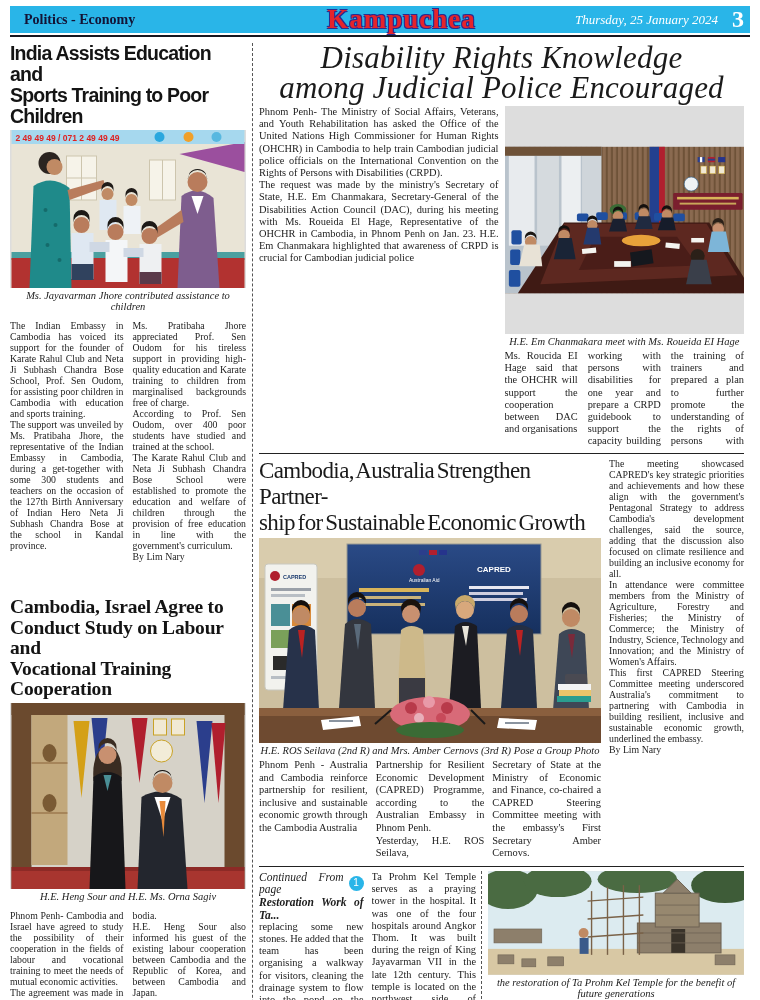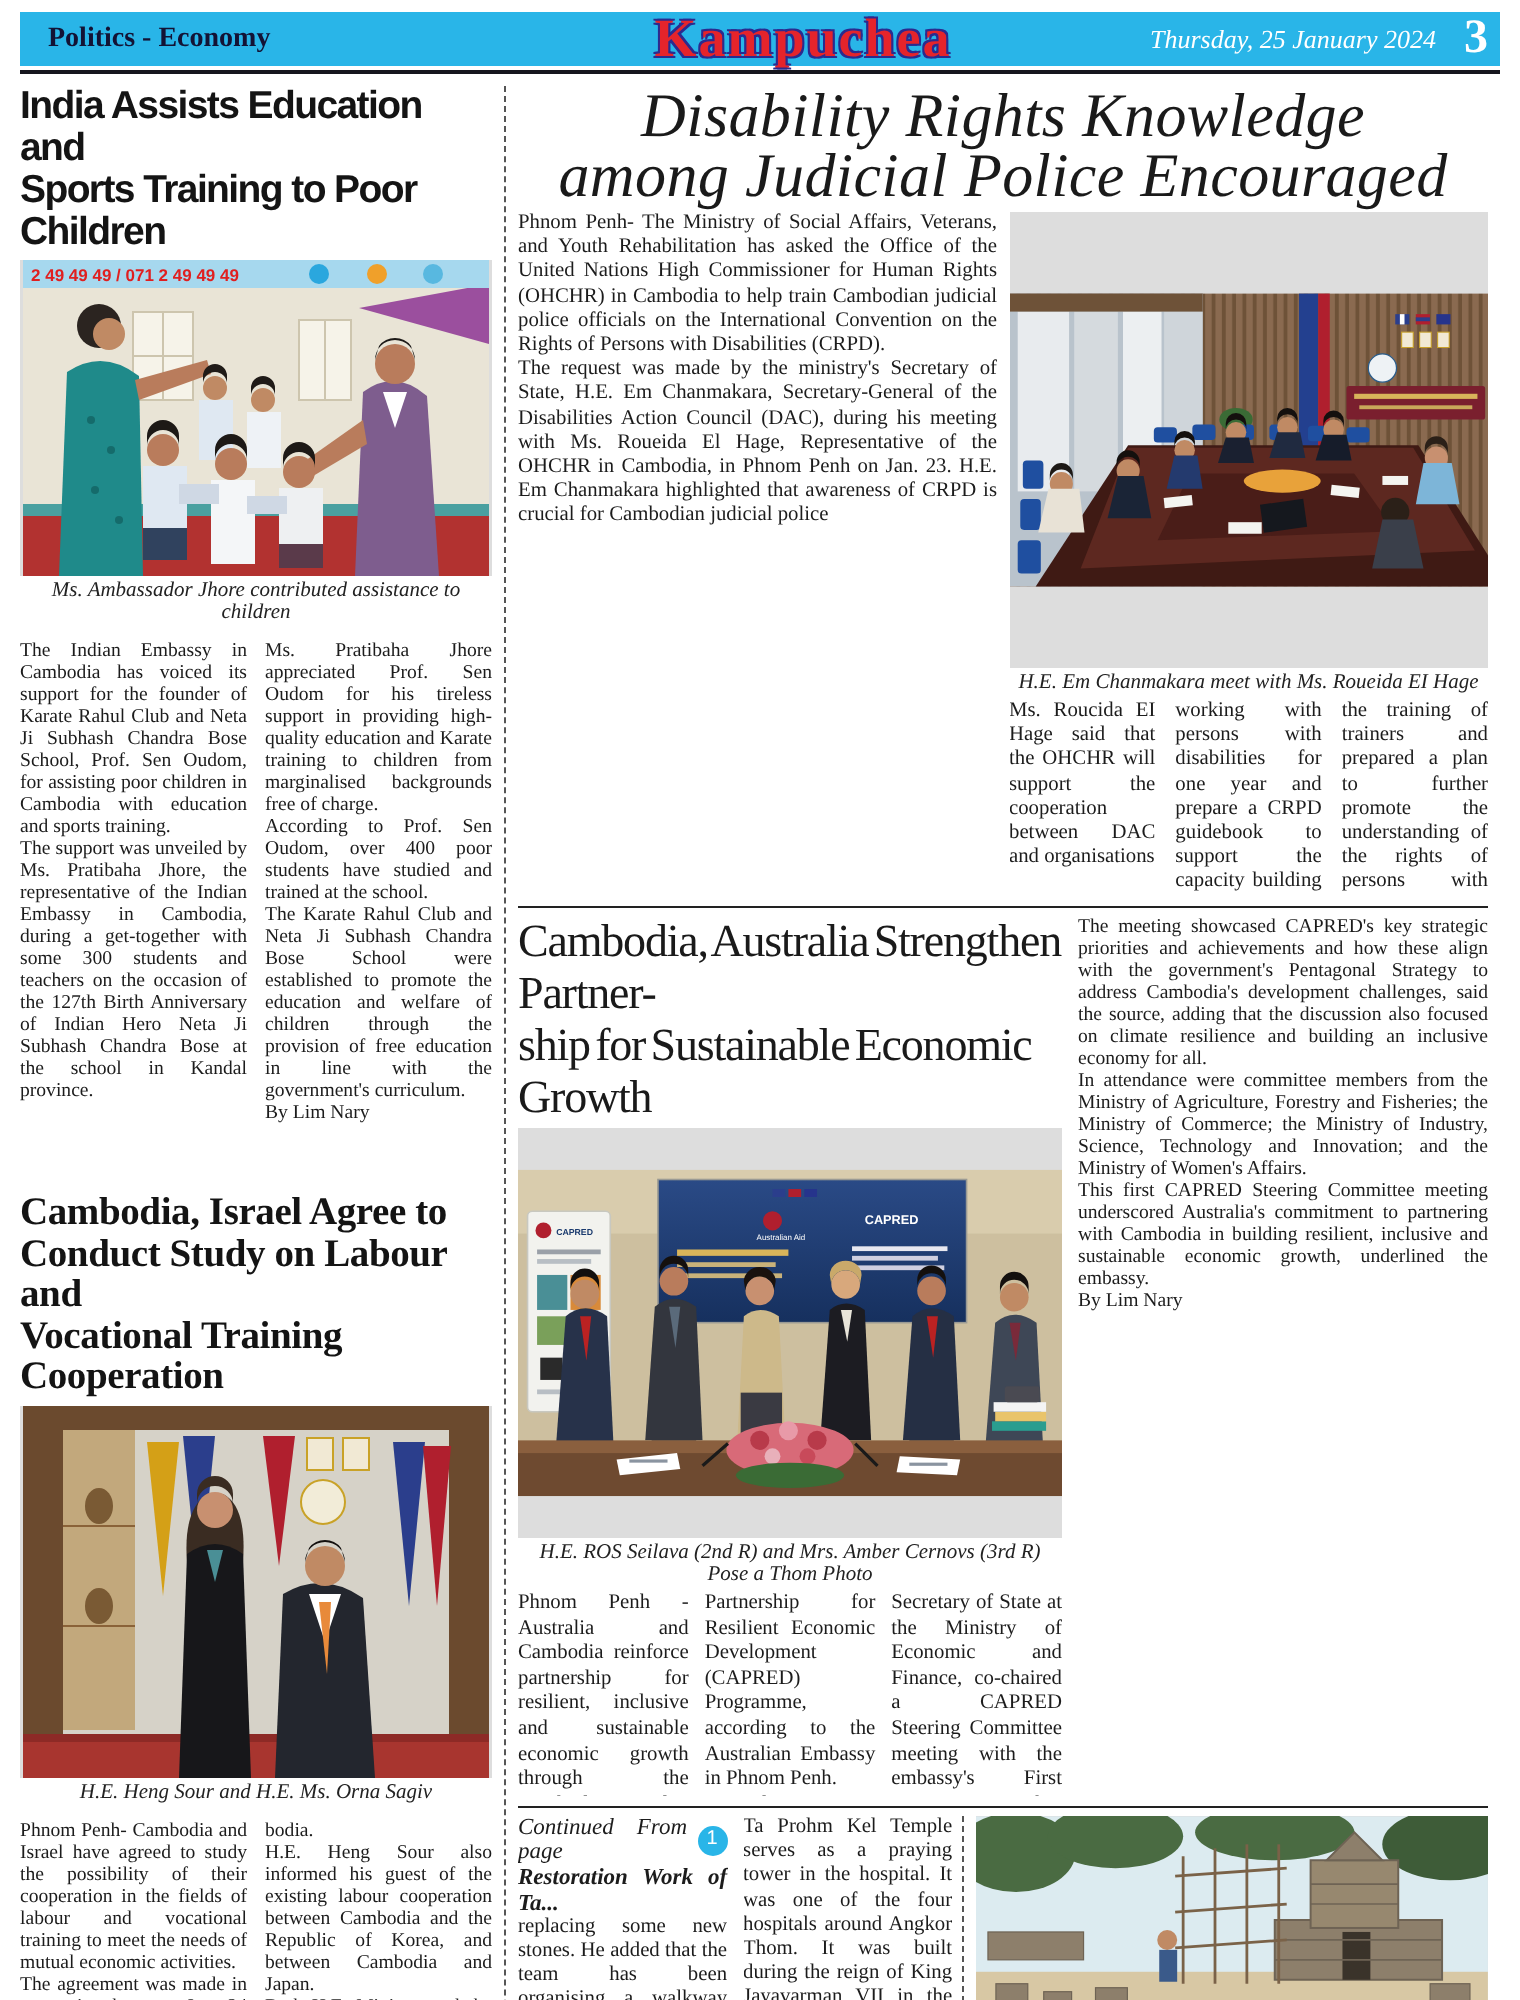--- a/index.html
+++ b/index.html
@@ -43,21 +43,21 @@
   
   .dis-row { display:flex; margin-top:3px; }
   .dis-col1 { width:108px; padding-right:6px; height:342px; }
   .dis-photo-wrap { flex:1; }
   .dis-subcols { display:flex; gap:10px; margin-top:3px; height:96px; }
 
   .rule { border-top:1.5px solid #222; margin:5px 0 4px 0; }
 
   
   .aus-section { display:flex; }
-  .aus-left { width:272px; }
+  .aus-left { width:342px; }
   .aus-right { width:137px; margin-left:8px; height:382px; }
   .aus-subcols { display:flex; gap:8px; margin-top:3px; height:102px; }
 
   
   .bottom-section { display:flex; margin-top:3px; }
   .bot-left { width:224px; display:flex; gap:8px; }
   .bot-col { flex:1; text-align:justify; height:148px; }
   .bot-col2 { border-right:1px dashed #555; padding-right:5px; }
   .bot-photo { width:257px; margin-left:6px; }
   .continued-line { font-style:italic; font-size:11.5px; display:flex; align-items:center; gap:5px; margin-bottom:1px; }
@@ -133,21 +133,21 @@
                 <rect x="94" y="110" width="22" height="42" fill="#f4f6f8"></rect>
               <circle cx="138" cy="106" r="8" fill="#b97c5c"></circle>
                 <path d="M130,104 a8,8 0 0 1 16,0 l0,-5 a8,8 0 0 0 -16,0 z" fill="#1d1916"></path>
                 <rect x="128" y="114" width="22" height="40" fill="#eef0f2"></rect>
                 <rect x="128" y="142" width="22" height="12" fill="#5a3a4a"></rect>
               <rect x="78" y="112" width="20" height="10" fill="#cfd8e4"></rect>
                 <rect x="112" y="118" width="20" height="9" fill="#cfd8e4"></rect>
             </g>
           </svg>
         </div>
-        <div class="caption">Ms. Ambassador Jhore contributed assistance to children</div>
+        <div class="caption">Ms. Jayavarman Jhore contributed assistance to children</div>
         <div class="body-cols fs-small clip" style="height:272px;">
           <div class="bcol">
             <p>The Indian Embassy in Cambodia has voiced its support for the founder of Karate Rahul Club and Neta Ji Subhash Chandra Bose School, Prof. Sen Oudom, for assisting poor children in Cambodia with education and sports training.</p>
             <p>The support was unveiled by Ms. Pratibaha Jhore, the representative of the Indian Embassy in Cambodia, during a get-together with some 300 students and teachers on the occasion of the 127th Birth Anniversary of Indian Hero Neta Ji Subhash Chandra Bose at the school in Kandal province.</p>
           </div>
           <div class="bcol">
             <p>Ms. Pratibaha Jhore appreciated Prof. Sen Oudom for his tireless support in providing high-quality education and Karate training to children from marginalised backgrounds free of charge.</p>
             <p>According to Prof. Sen Oudom, over 400 poor students have studied and trained at the school.</p>
             <p>The Karate Rahul Club and Neta Ji Subhash Chandra Bose School were established to promote the education and welfare of children through the provision of free education in line with the government's curriculum.</p>
             <p>By Lim Nary</p>
@@ -429,21 +429,21 @@
                 <line x1="226" y1="186" x2="212" y2="172" stroke="#1a1a1a" stroke-width="2"></line>
               </g>
               <g>
                 <rect x="298" y="158" width="34" height="6" fill="#2a9d8f"></rect>
                   <rect x="300" y="152" width="32" height="6" fill="#e9c46a"></rect>
                   <rect x="299" y="146" width="33" height="6" fill="#f4f4f4"></rect>
                 <rect x="306" y="136" width="22" height="10" rx="2" fill="#4a4a52"></rect>
               </g>
             </svg>
           </div>
-          <div class="caption">H.E. ROS Seilava (2nd R) and Mrs. Amber Cernovs (3rd R) Pose a Thom Photo</div>
+          <div class="caption">H.E. ROS Seilava (2nd R) and Mrs. Amber Cernovs (3rd R) Pose a Group Photo</div>
           <div class="aus-subcols clip">
             <div class="bcol fs-med2">
               <p>Phnom Penh - Australia and Cambodia reinforce partnership for resilient, inclusive and sustainable economic growth through the Cambodia Australia</p>
             </div>
             <div class="bcol fs-med2">
               <p>Partnership for Resilient Economic Development (CAPRED) Programme, according to the Australian Embassy in Phnom Penh.</p>
               <p>Yesterday, H.E. ROS Seilava,</p>
             </div>
             <div class="bcol fs-med2">
               <p>Secretary of State at the Ministry of Economic and Finance, co-chaired a CAPRED Steering Committee meeting with the embassy's First Secretary Amber Cernovs.</p>

